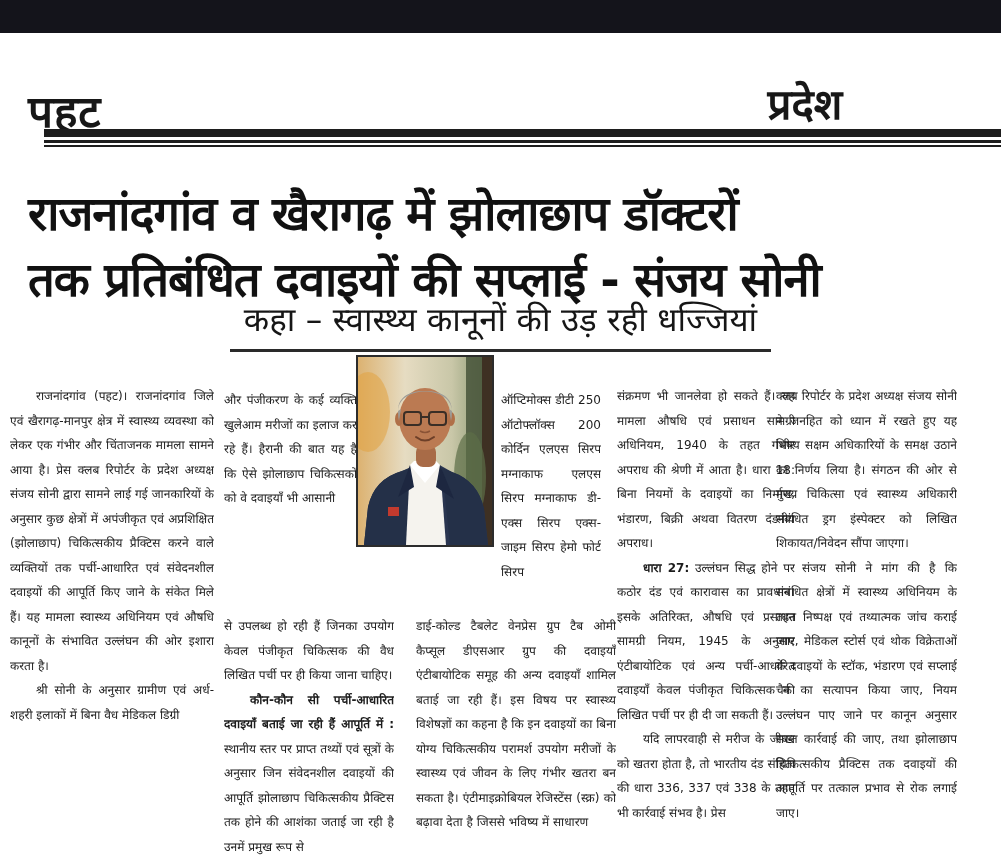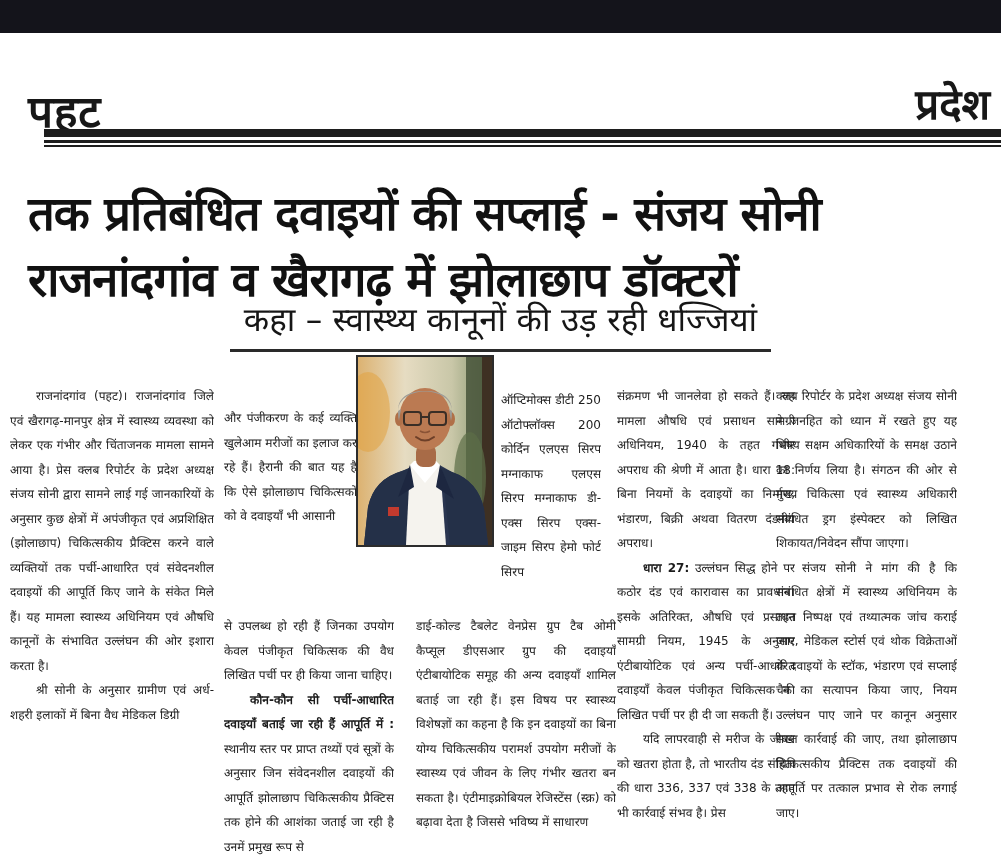--- a/index.html
+++ b/index.html
@@ -9,21 +9,21 @@
     font-family:"DejaVu Sans","Liberation Sans",sans-serif;
     color:#1b1b1b;
   }
   .topbar { position:absolute; left:0; top:0; width:1001px; height:33px; background:#14141b; }
 
   .logo {
     position:absolute; left:28px; top:80px;
     font-size:44px; font-weight:900; letter-spacing:1px; color:#171717;
   }
   .section {
-    position:absolute; left:620px; top:74px; width:370px; text-align:right;
+    position:absolute; left:620px; top:74px; width:370px; text-align:center;
     font-size:42px; font-weight:800; color:#171717;
   }
 
   .rules { position:absolute; left:44px; right:0; top:129px; }
   .rules .r1 { height:8px; background:#1e1e1e; }
   .rules .r2 { height:3px; background:#1e1e1e; margin-top:3px; }
   .rules .r3 { height:2px; background:#1e1e1e; margin-top:2px; }
 
   .headline {
     position:absolute; left:28px; top:150px; width:955px;
@@ -37,21 +37,21 @@
     display:inline-block; font-size:33px; font-weight:400; line-height:1.2;
     padding:0 14px 9px 14px; border-bottom:3px solid #2a2a2a; color:#161616;
   }
 
   .bt { position:absolute; font-size:12px; line-height:24.5px; text-align:justify; color:#1c1c1c; overflow:hidden;margin-top:37px; }
   .bt p { margin:0; }
   .bt p.indent { text-indent:26px; }
   .bt b { font-weight:700; }
 
   .col1 { left:10px;  top:347px; width:204px; height:515px; }
-  .col2top { left:224px; top:369px; width:133px; height:226px; }
+  .col2top { left:224px; top:351px; width:133px; height:226px; }
   .col2bot { left:224px; top:577px; width:170px; height:285px; }
   .col3top { left:501px; top:351px; width:100px; height:226px; }
   .col3bot { left:416px; top:577px; width:200px; height:285px; }
   .col4 { left:617px; top:347px; width:178px; height:515px; }
   .col5 { left:776px; top:347px; width:181px; height:515px; }
 
   .photo {
     position:absolute; left:356px; top:355px; width:138px; height:192px;
     border:2px solid #2c2c2c; box-sizing:border-box; background:#d8cdb2;
   }
@@ -67,22 +67,22 @@
   <div class="logo">पहट</div>
   <div class="section">प्रदेश</div>
 
   <div class="rules">
     <div class="r1"></div>
     <div class="r2"></div>
     <div class="r3"></div>
   </div>
 
   <h1 class="headline">
+    <span class="hl">राजनांदगांव व खैरागढ़ में झोलाछाप डॉक्टरों</span>
     <span class="hl">तक प्रतिबंधित दवाइयों की सप्लाई - संजय सोनी</span>
-    <span class="hl">राजनांदगांव व खैरागढ़ में झोलाछाप डॉक्टरों</span>
   </h1>
 
   <div class="subhead-row">
     <span class="t">कहा – स्वास्थ्य कानूनों की उड़ रही धज्जियां</span>
   </div>
 
   <div class="bt col1">
     <p class="indent">राजनांदगांव (पहट)। राजनांदगांव जिले एवं खैरागढ़-मानपुर क्षेत्र में स्वास्थ्य व्यवस्था को लेकर एक गंभीर और चिंताजनक मामला सामने आया है। प्रेस क्लब रिपोर्टर के प्रदेश अध्यक्ष संजय सोनी द्वारा सामने लाई गई जानकारियों के अनुसार कुछ क्षेत्रों में अपंजीकृत एवं अप्रशिक्षित (झोलाछाप) चिकित्सकीय प्रैक्टिस करने वाले व्यक्तियों तक पर्ची-आधारित एवं संवेदनशील दवाइयों की आपूर्ति किए जाने के संकेत मिले हैं। यह मामला स्वास्थ्य अधिनियम एवं औषधि कानूनों के संभावित उल्लंघन की ओर इशारा करता है।</p>
     <p class="indent">श्री सोनी के अनुसार ग्रामीण एवं अर्ध-शहरी इलाकों में बिना वैध मेडिकल डिग्री</p>
   </div>

